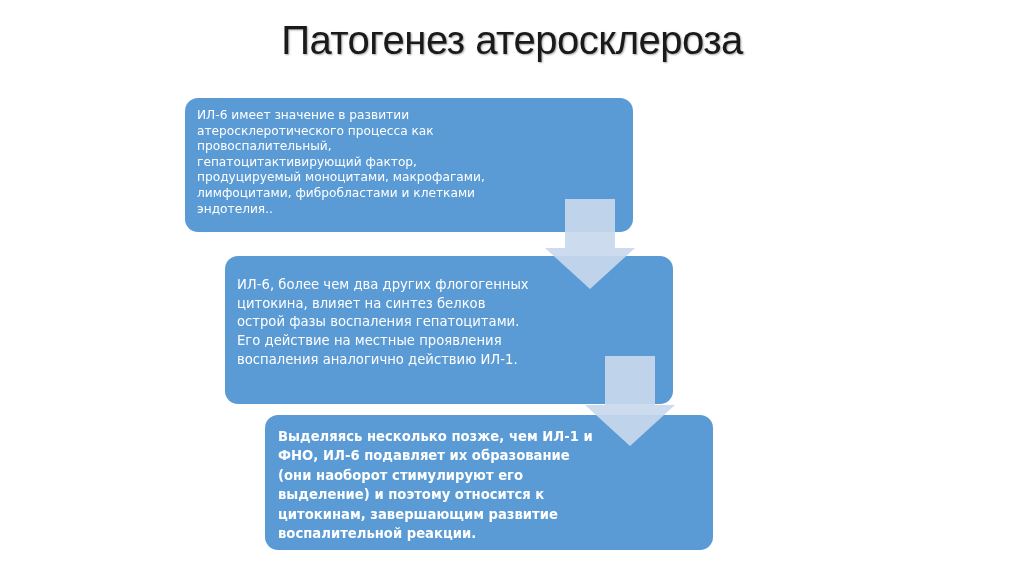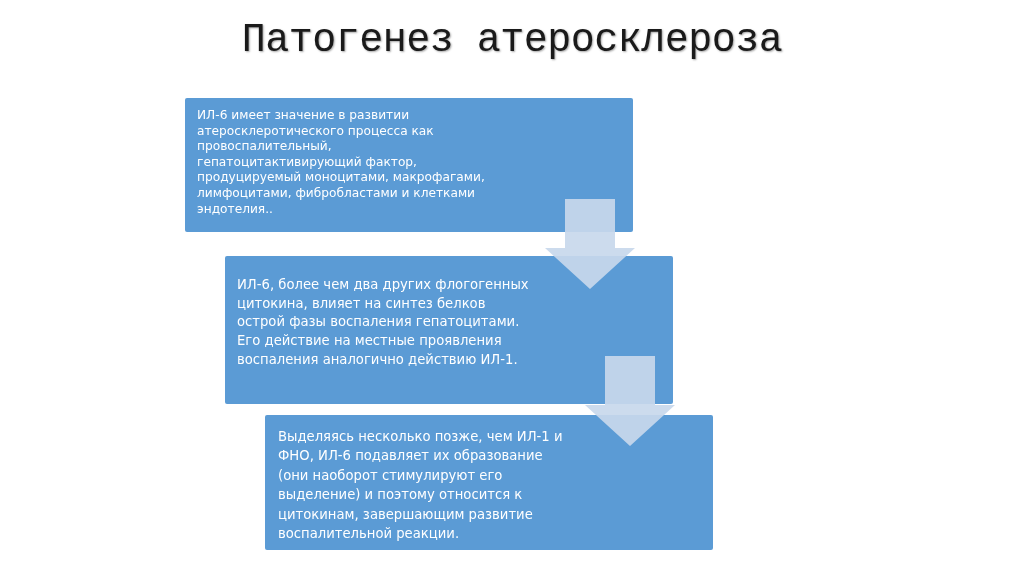--- a/index.html
+++ b/index.html
@@ -1,22 +1,22 @@
 <!DOCTYPE html>
 <html><head>
 <meta charset="utf-8">
 <style>
   html, body { margin: 0; padding: 0; }
   body { width: 1024px; height: 574px; background: #ffffff; position: relative; overflow: hidden; font-family: "DejaVu Sans", "Liberation Sans", sans-serif; }
-  .title { position: absolute; left: 0; top: 18px; width: 1024px; text-align: center; font-family: Liberation Mono, monospace; font-size: 40px; color: #1a1a1a; letter-spacing: -0.5px; text-shadow: 1px 1px 2px rgba(0,0,0,0.35); }
-  .box { position: absolute; width: 448px; background: #5b9bd5; border-radius: 2px; color: #ffffff; box-sizing: border-box; }
+  .title { position: absolute; left: 0; top: 18px; width: 1024px; text-align: center; font-family: Liberation Sans, sans-serif; font-size: 40px; color: #1a1a1a; letter-spacing: -0.5px; text-shadow: 1px 1px 2px rgba(0,0,0,0.35); }
+  .box { position: absolute; width: 448px; background: #5b9bd5; border-radius: 13px; color: #ffffff; box-sizing: border-box; }
   .box .text { white-space: pre-line; }
   #box1 { left: 185px; top: 98px; height: 134px; padding: 10px 14px 0 12px; font-size: 12.2px; line-height: 15.6px; }
   #box2 { left: 225px; top: 256px; height: 148px; padding: 20px 14px 0 12px; font-size: 13.2px; line-height: 18.7px; }
-  #box3 { left: 265px; top: 415px; height: 135px; padding: 12px 30px 0 13px; font-size: 13.2px; line-height: 19.4px; }
+  #box3 { left: 265px; top: 415px; height: 135px; padding: 12px 30px 0 13px; font-size: 13.2px; line-height: 19.4px; font-weight: bold; }
   .arrow { position: absolute; }
 </style>
 </head>
 <body>
 
 <div class="title">Патогенез атеросклероза</div>
 
 <div class="box" id="box1">
   <div class="text">ИЛ-6 имеет значение в развитии
 атеросклеротического процесса как

